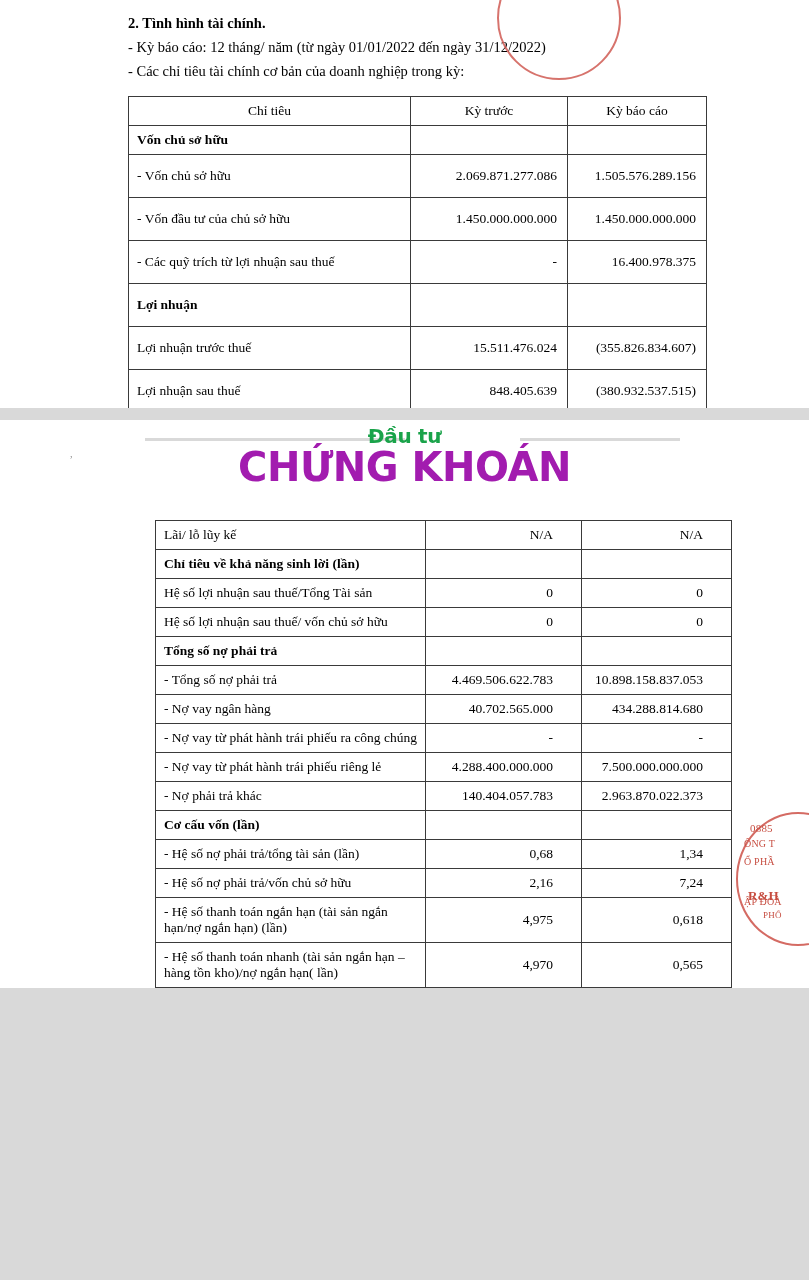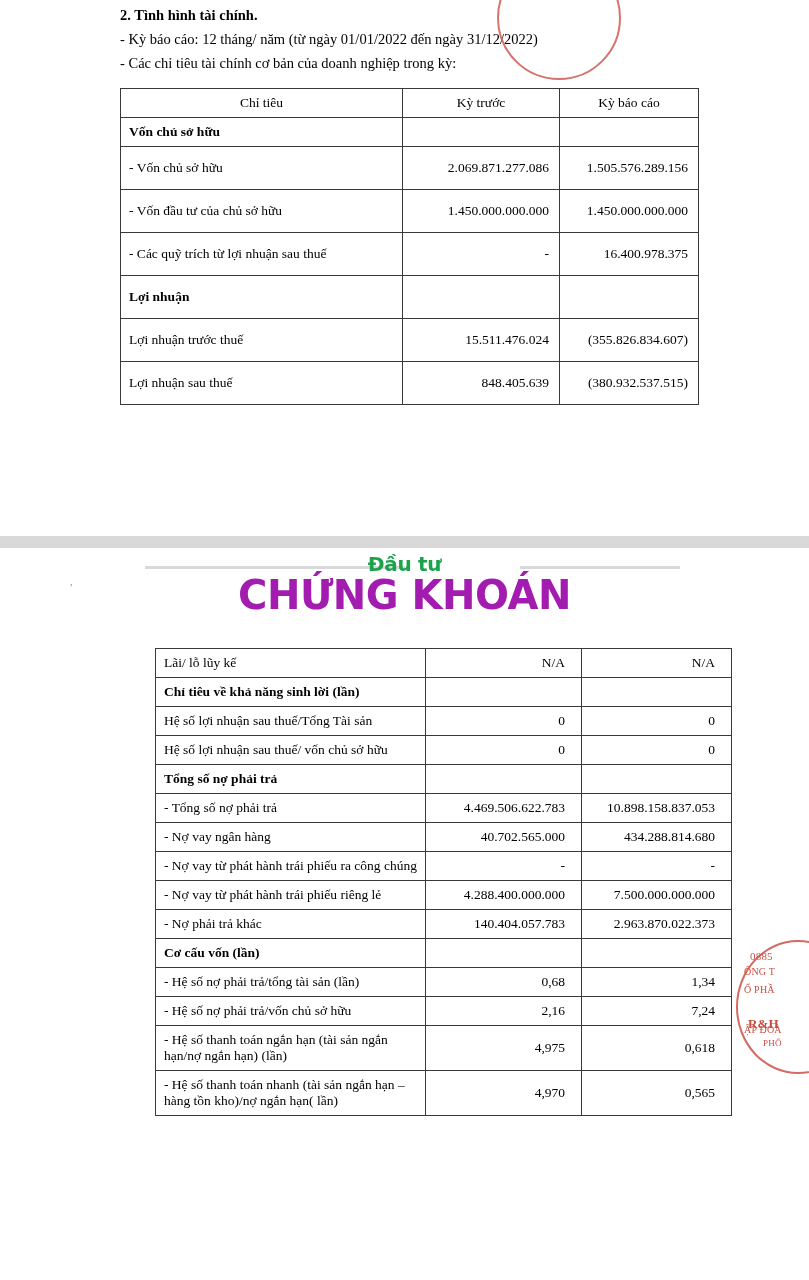--- a/index.html
+++ b/index.html
@@ -13,29 +13,29 @@
     color: #000;
   }
   .page {
     position: relative;
     background: #ffffff;
     width: 809px;
     box-sizing: border-box;
     overflow: hidden;
   }
   .page-top {
-    height: 536px;
-    padding: 0;
+    height: 408px;
+    padding: 8px;
   }
   .gap {
     height: 12px;
     background: #d9d9d9;
   }
   .page-bottom {
-    height: 817px;
+    height: 568px;
   }
 
   
   .top-text {
     padding: 4px 0 0 120px;
     font-size: 14.5px;
     line-height: 1.55;
   }
   .sec-title {
     font-weight: bold;
@@ -84,21 +84,21 @@
   .t2 {
     margin: 0 0 0 155px;
     width: 576px;
   }
   .t2 td {
     font-size: 13.5px;
     padding: 7px 8px;
   }
   .t2 td.num {
     text-align: right;
-    padding-right: 16px;
+    padding-right: 28px;
   }
   .t2 td.bold { font-weight: bold; }
 
   
   .logo {
     position: absolute;
     top: 6px;
     left: 0;
     width: 809px;
     text-align: center;

